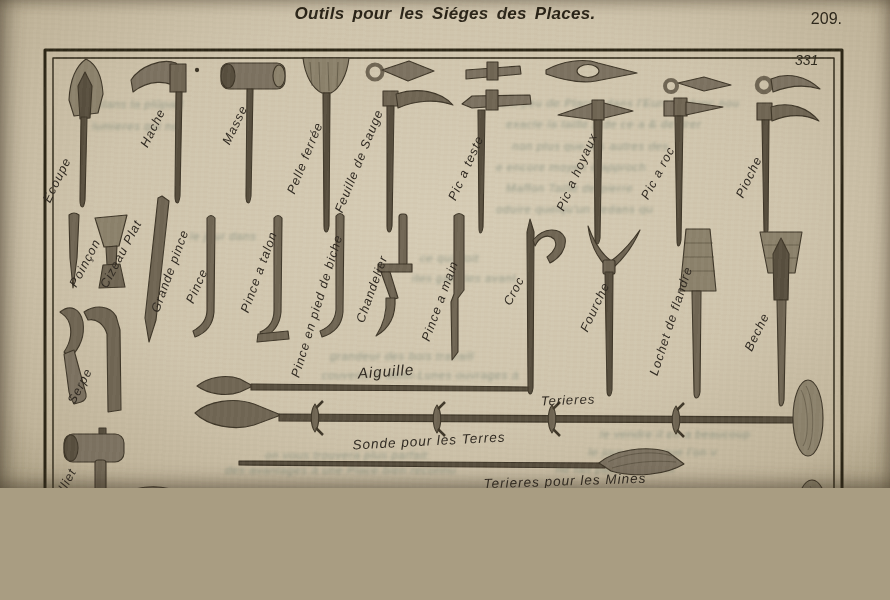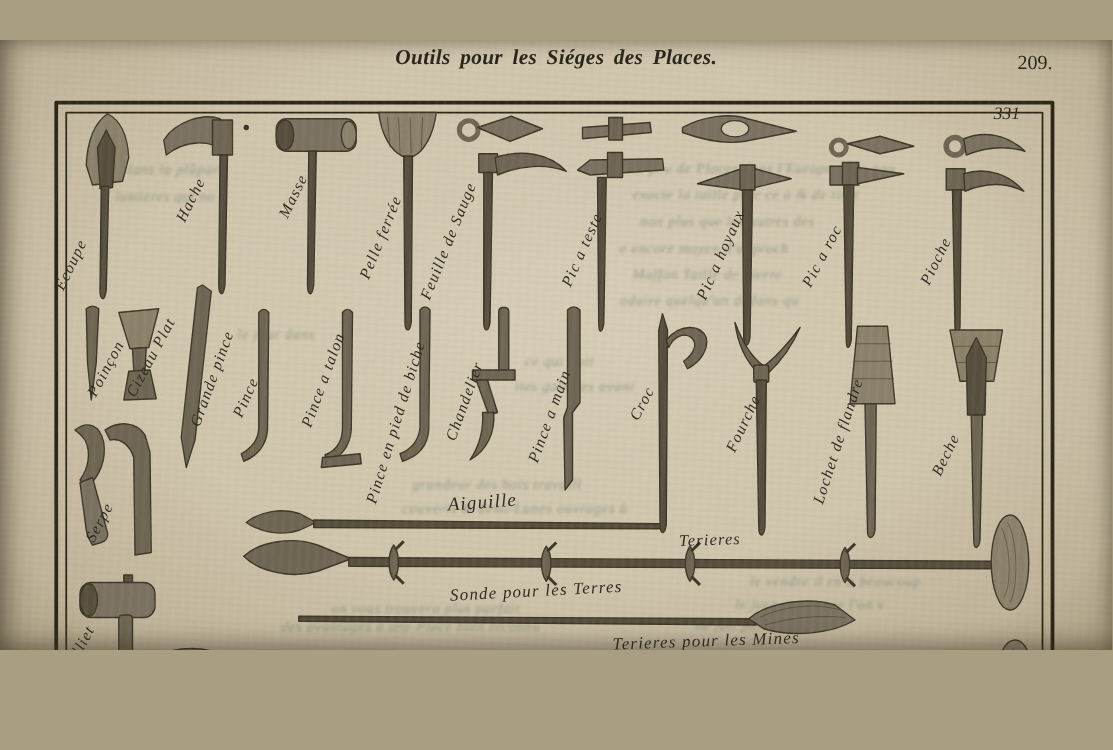--- a/index.html
+++ b/index.html
@@ -1,18 +1,18 @@
 <!DOCTYPE html>
 <html><head>
 <meta charset="utf-8">
 <style>
   html,body{margin:0;padding:0;background:#a99d82;}
   .page{position:relative;width:890px;height:488px;overflow:hidden;
-    font-family:Liberation Serif, serif;
-    background:radial-gradient(ellipse at 50% 45%, #d6ccb5 0%, #cfc4ac 55%, #bfb399 85%, #a89c80 100%);margin-top:32px;}
+    font-family:Liberation Sans, sans-serif;
+    background:radial-gradient(ellipse at 50% 45%, #d6ccb5 0%, #cfc4ac 55%, #bfb399 85%, #a89c80 100%);}
   .vignette{position:absolute;inset:0;z-index:6;pointer-events:none;
     box-shadow:inset 16px 0 20px -10px rgba(60,50,35,.5), inset -12px 0 16px -8px rgba(60,50,35,.35),
                inset 0 -14px 18px -8px rgba(60,50,35,.4), inset 0 10px 14px -8px rgba(60,50,35,.3);}
   .texture{position:absolute;inset:0;z-index:5;pointer-events:none;opacity:.5;
     background:
       repeating-linear-gradient(3deg, rgba(120,105,80,.05) 0 2px, transparent 2px 5px),
       repeating-linear-gradient(93deg, rgba(255,250,235,.06) 0 3px, transparent 3px 7px);}
   .title{position:absolute;top:4px;left:0;width:100%;text-align:center;z-index:4;
     font-style:italic;font-weight:700;font-size:17px;color:#2a2418;letter-spacing:.3px;word-spacing:3px;}
   .pagenum{position:absolute;top:10px;right:48px;z-index:4;font-size:16px;color:#2a2418;text-align:right;}

